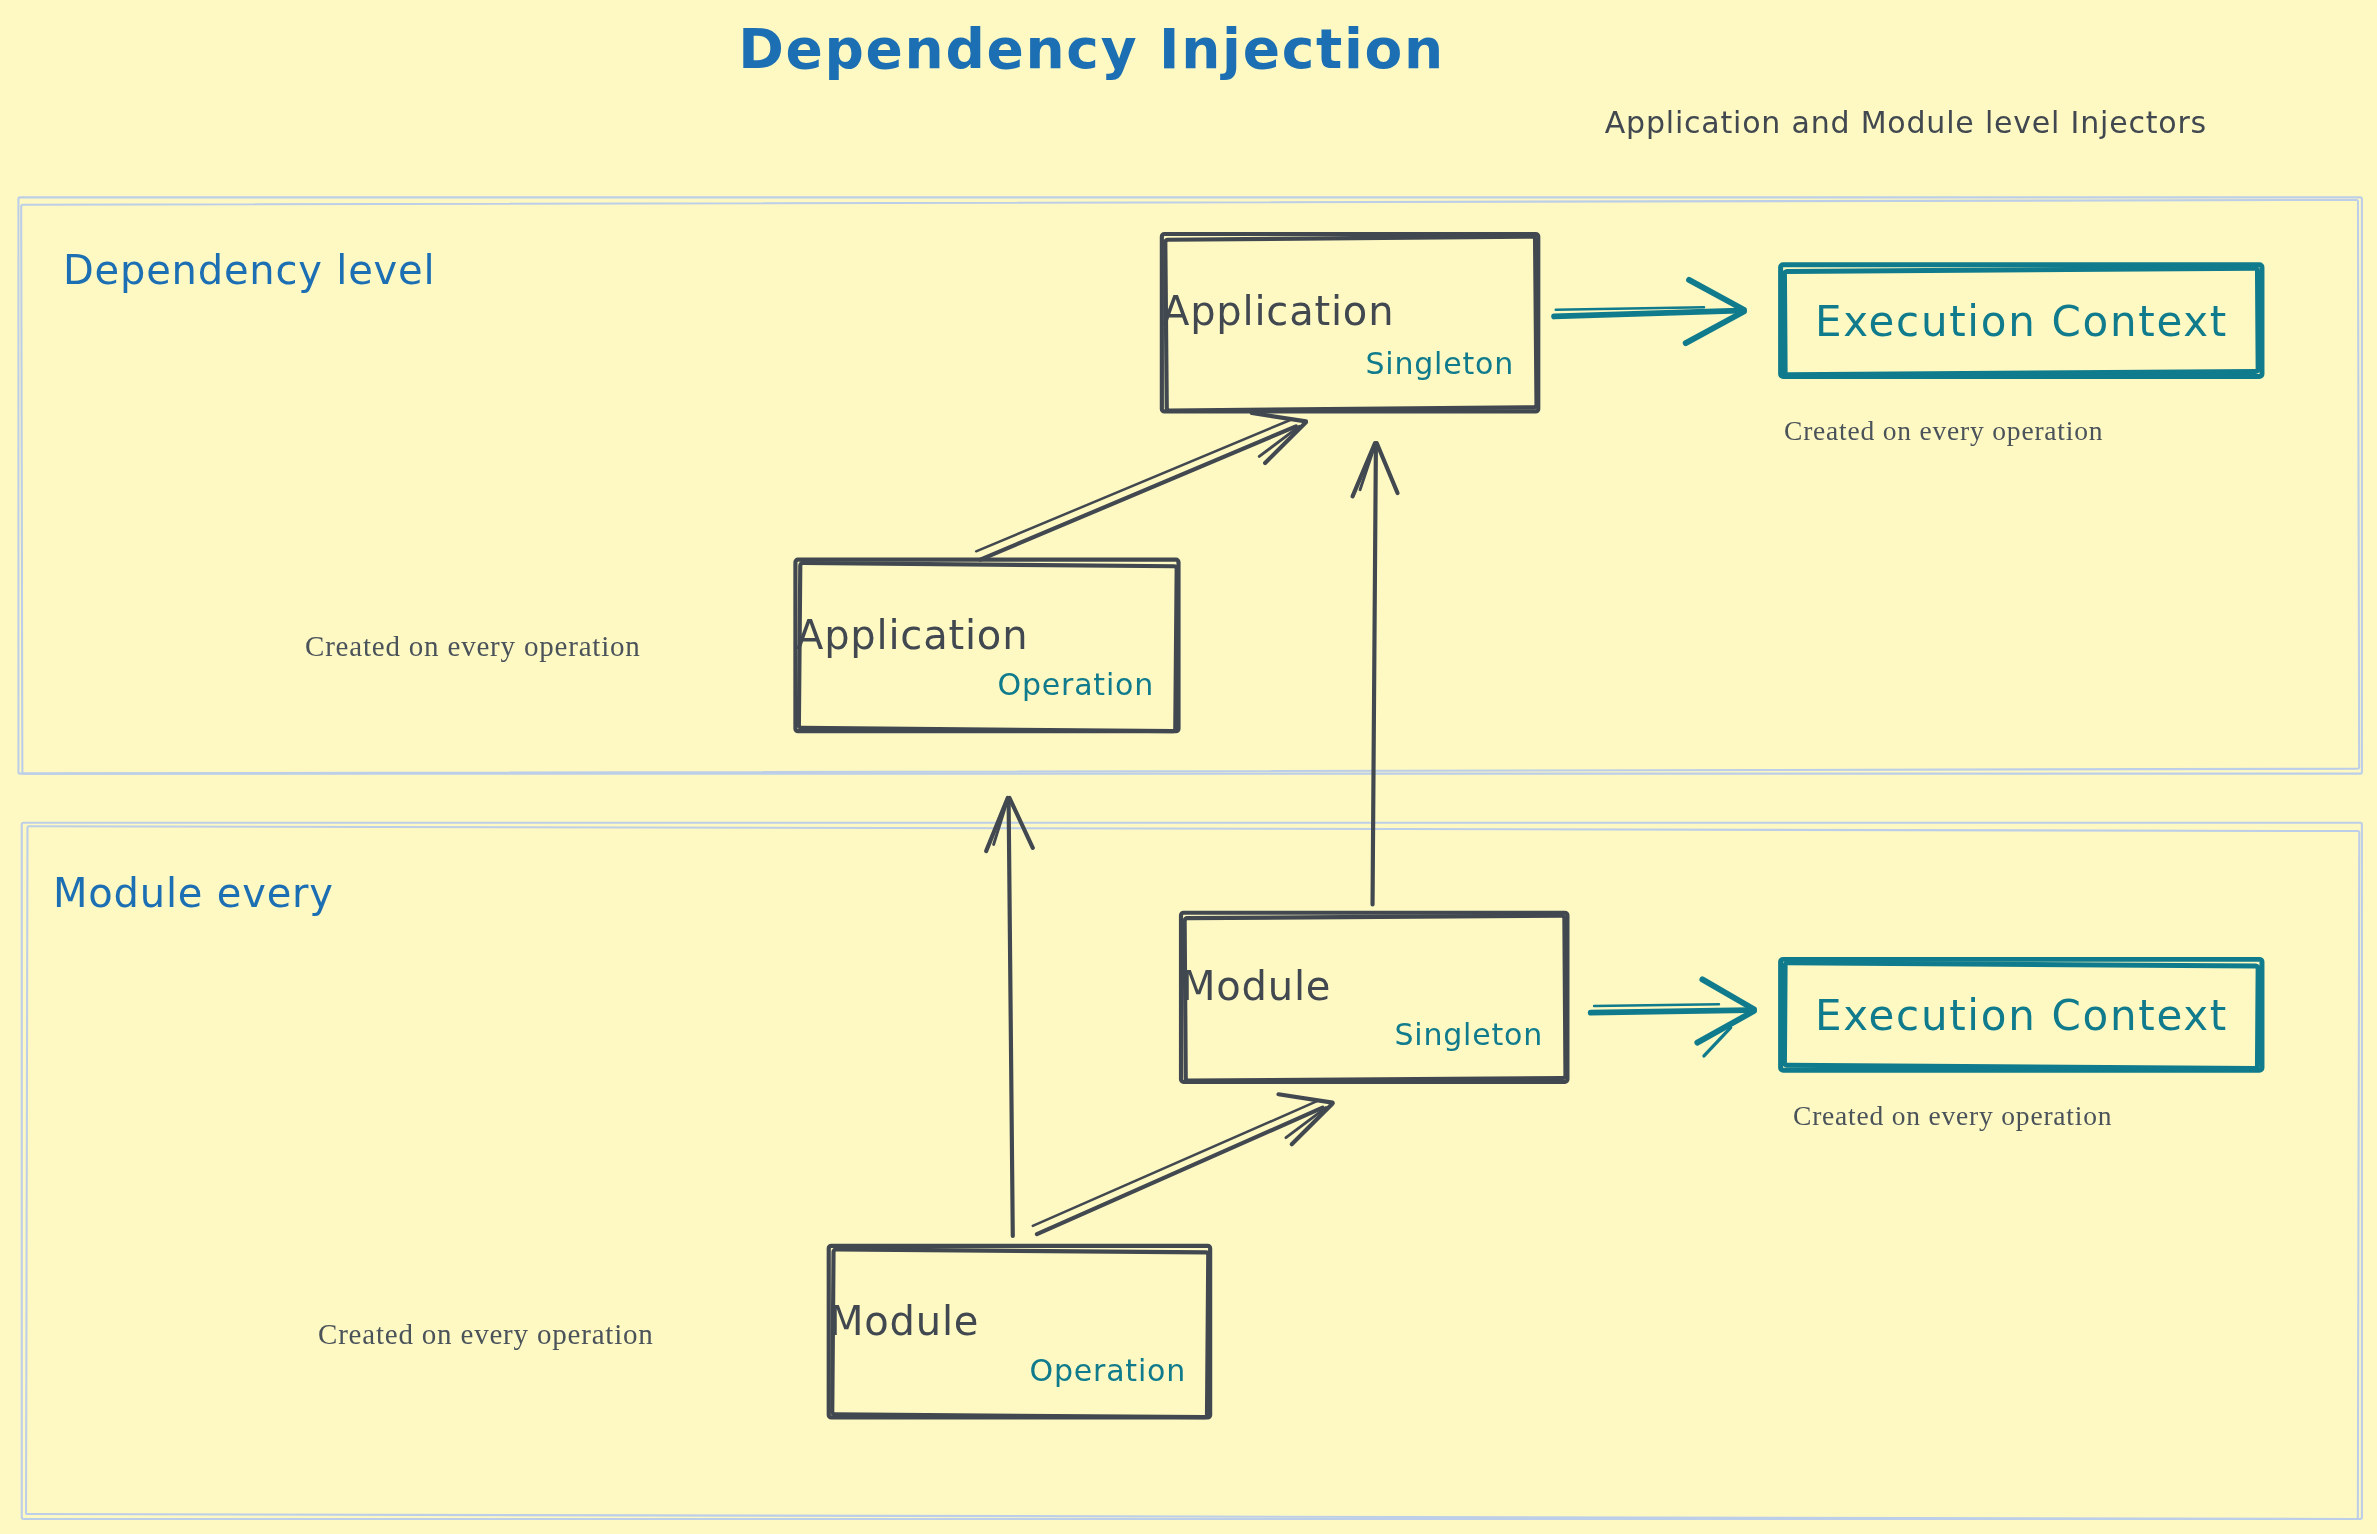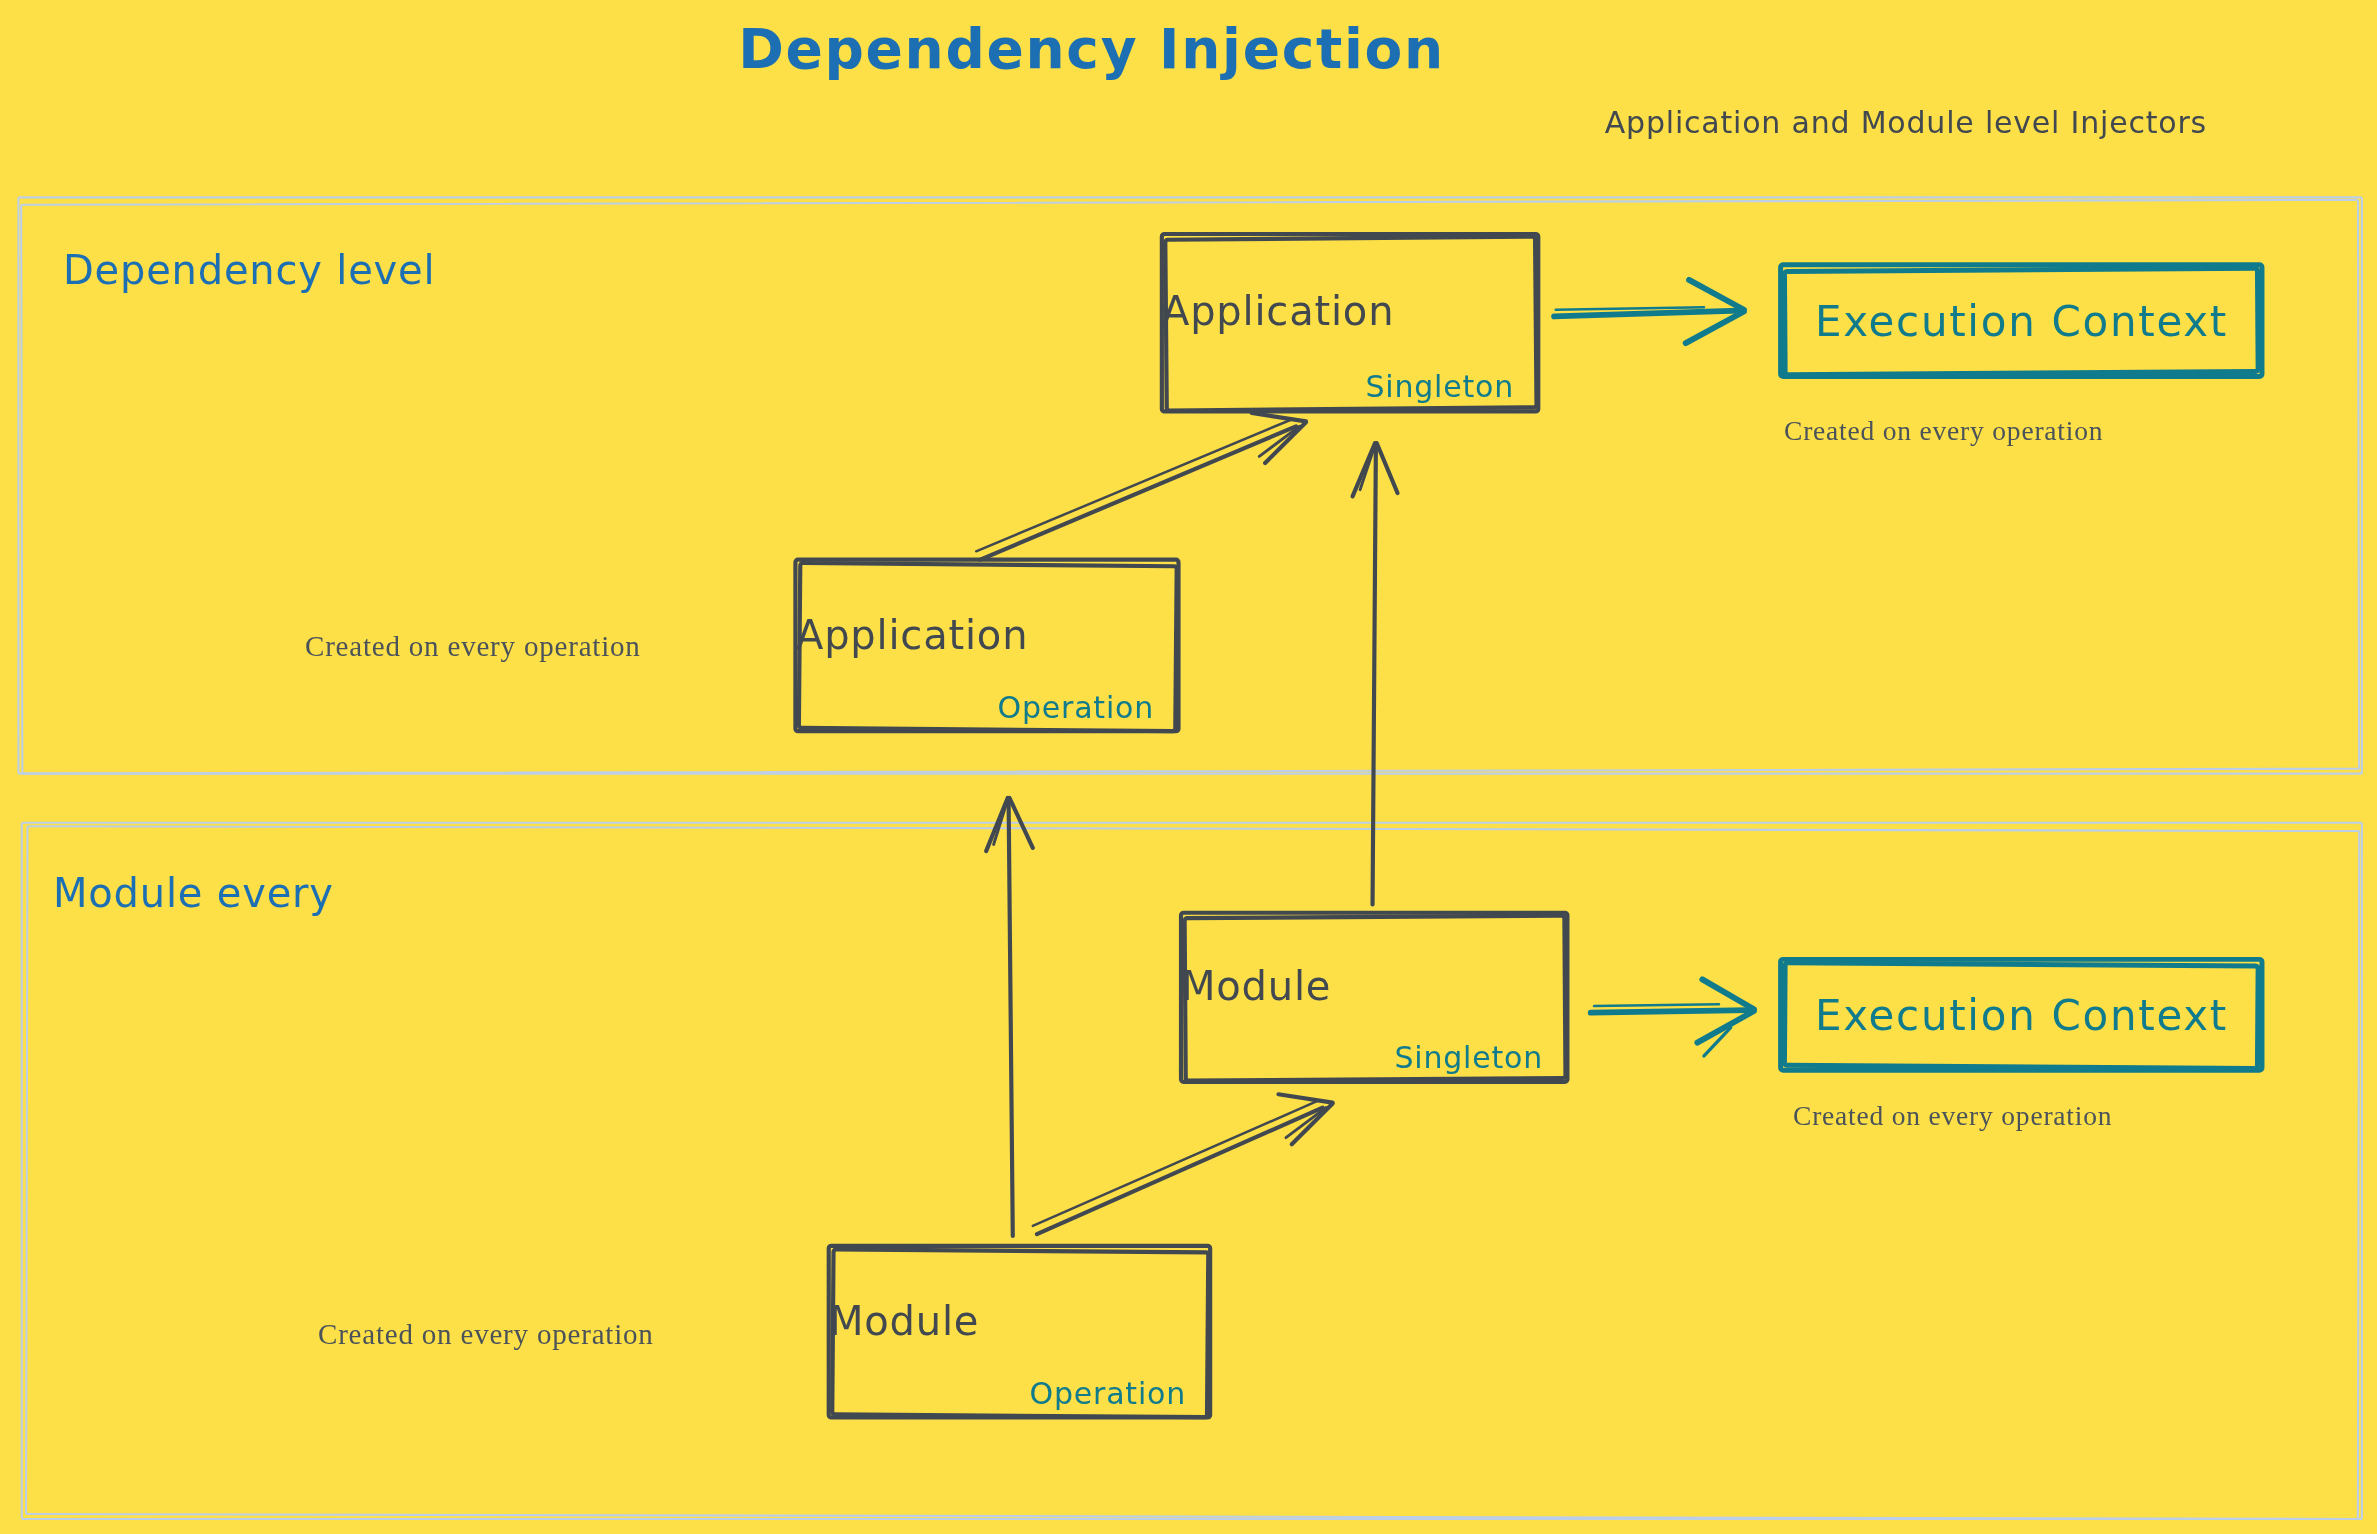--- a/index.html
+++ b/index.html
@@ -8,21 +8,21 @@
     background: #ffffff;
     width: 2377px;
     height: 1534px;
     overflow: hidden;
     font-family: "DejaVu Sans", sans-serif;
   }
   #stage {
     position: relative;
     width: 2377px;
     height: 1534px;
-    background: #fde047;
+    background: #fef9c3;
   }
   #sketch-layer {
     position: absolute;
     left: 0; top: 0;
     width: 2377px;
     height: 1534px;
   }
   .txt { position: absolute; white-space: nowrap; }
   .blue { color: #1d6fb4; }
   .dark { color: #414850; }
@@ -57,21 +57,21 @@
     justify-content: flex-start;
   }
   .node-title {
     font-size: 40px;
     letter-spacing: 0.8px;
     margin-top: -23px;
   }
   .node-badge {
     position: absolute;
     right: 25px;
-    bottom: 7px;
+    bottom: 30px;
     font-size: 30px;
     letter-spacing: 0.8px;
   }
   #app-singleton-box    { left: 1162px; top: 234px;  width: 377px; height: 177px; }
   #app-operation-box    { left: 796px;  top: 560px;  width: 383px; height: 172px; }
   #module-singleton-box { left: 1181px; top: 913px; width: 387px; height: 169px; }
   #module-operation-box { left: 829px;  top: 1246px; width: 382px; height: 172px; }
 
   .exec-box {
     position: absolute;

